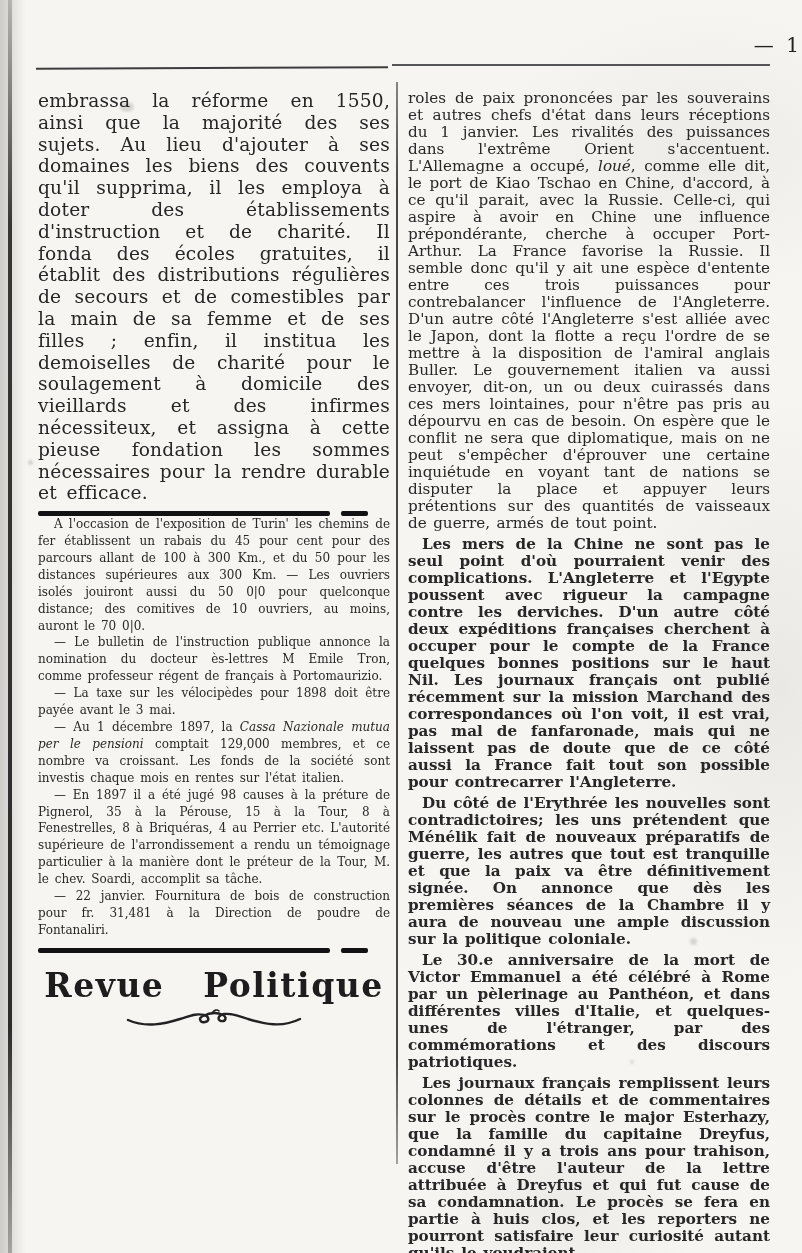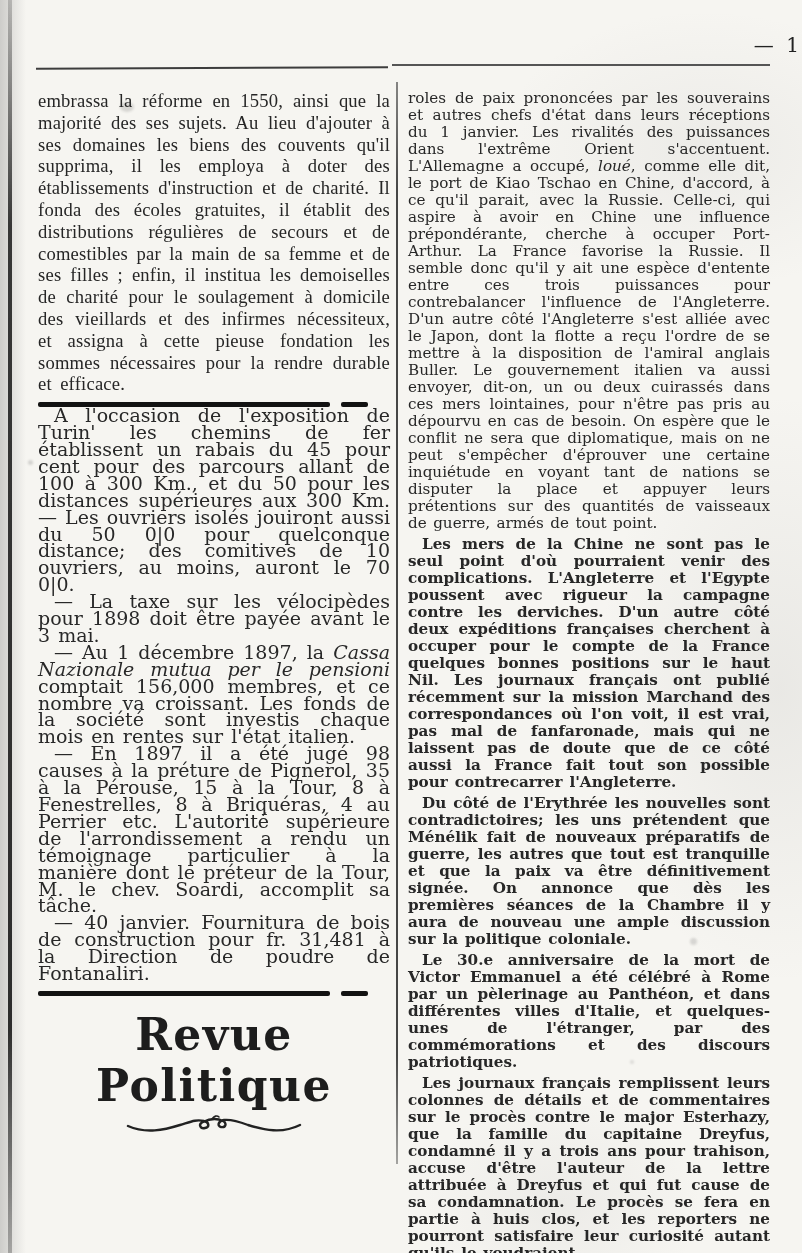--- a/index.html
+++ b/index.html
@@ -41,39 +41,39 @@
     background:linear-gradient(180deg, rgba(40,40,40,0.55), rgba(40,40,40,0.85) 10%, rgba(40,40,40,0.85) 90%, rgba(40,40,40,0.4));
   }
 
   .col{position:absolute;top:90px;}
   .col-left{left:38px;width:352px;}
   .col-right{left:408px;width:362px;}
 
   p{margin:0;}
   .lead{
     font-size:18.6px;line-height:21.8px;text-align:justify;
-    word-spacing:3.5px;letter-spacing:0.2px;color:#262626;font-family:Liberation Serif, serif;
+    word-spacing:3.5px;letter-spacing:0.2px;color:#262626;
   }
   .thick-rule{display:flex;align-items:center;margin:7px 0 0 0;}
   .thick-rule .bar-long{flex:1;height:5px;background:#121212;border-radius:2px;}
   .thick-rule .bar-gap{width:11px;height:5px;}
   .thick-rule .bar-short{width:27px;height:5px;background:#121212;margin-right:22px;border-radius:2px;}
 
   .informations-heading{
     margin:11px 0 6px 0;text-align:center;
     font-size:37px;font-weight:400;letter-spacing:2px;color:#2e2e2e;
   }
-  .items{font-size:19px;line-height:16.9px;text-align:justify;word-spacing:2px;color:#282828;}
+  .items{font-size:12px;line-height:16.9px;text-align:justify;word-spacing:2px;color:#282828;}
   .items p{text-indent:16px;}
   .items i{font-style:italic;}
 
   .rule2{margin-top:9px;}
   .revue-heading{
     margin:13px 0 2px 0;text-align:center;
-    font-size:44px;font-weight:bold;letter-spacing:1.5px;word-spacing:26px;color:#1d1d1d;
+    font-size:33px;font-weight:bold;letter-spacing:1.5px;word-spacing:26px;color:#1d1d1d;
   }
   .flourish-wrap{text-align:center;margin:2px 0 10px 0;}
 
   .col-right p{
     font-size:15.2px;line-height:17px;text-align:justify;
     word-spacing:1.6px;margin-bottom:4px;color:#272727;
   }
   .col-right p.indent{text-indent:14px;font-weight:bold;}
   .col-right i{}
 </style>
@@ -100,24 +100,25 @@
 
     <div class="thick-rule">
       <span class="bar-long"></span>
       <span class="bar-gap"></span>
       <span class="bar-short"></span>
     </div>
 
 
     <div class="items">
       <p>A l'occasion de l'exposition de Turin' les chemins de fer établissent un rabais du 45 pour cent pour des parcours allant de 100 à 300 Km., et du 50 pour les distances supérieures aux 300 Km. — Les ouvriers isolés jouiront aussi du 50 0|0 pour quelconque distance; des comitives de 10 ouvriers, au moins, auront le 70 0|0.</p>
+      <p>— Le bulletin de l'instruction publique annonce la nomination du docteur ès-lettres M Emile Tron, comme professeur régent de français à Portomaurizio.</p>
       <p>— La taxe sur les vélocipèdes pour 1898 doit être payée avant le 3 mai.</p>
-      <p><span>— Au 1 décembre 1897, la </span><i>Cassa Nazionale mutua per le pensioni</i><span> comptait 156,000 membres, et ce nombre va croissant. Les fonds de la société sont investis chaque mois en rentes sur l'état italien.</span></p>
+      <p><span>— Au 1 décembre 1897, la </span><i>Cassa Nazionale mutua per le pensioni</i><span> comptait 129,000 membres, et ce nombre va croissant. Les fonds de la société sont investis chaque mois en rentes sur l'état italien.</span></p>
       <p>— En 1897 il a été jugé 98 causes à la préture de Pignerol, 35 à la Pérouse, 15 à la Tour, 8 à Fenestrelles, 8 à Briquéras, 4 au Perrier etc. L'autorité supérieure de l'arrondissement a rendu un témoignage particulier à la manière dont le préteur de la Tour, M. le chev. Soardi, accomplit sa tâche.</p>
-      <p>— 40 janvier. Fournitura de bois de construction pour fr. 31,481 à la Direction de poudre de Fontanaliri.</p>
+      <p>— 22 janvier. Fournitura de bois de construction pour fr. 31,481 à la Direction de poudre de Fontanaliri.</p>
     </div>
 
     <div class="thick-rule rule2">
       <span class="bar-long"></span>
       <span class="bar-gap"></span>
       <span class="bar-short"></span>
     </div>
 
     <h2 class="revue-heading">Revue Politique</h2>
 

